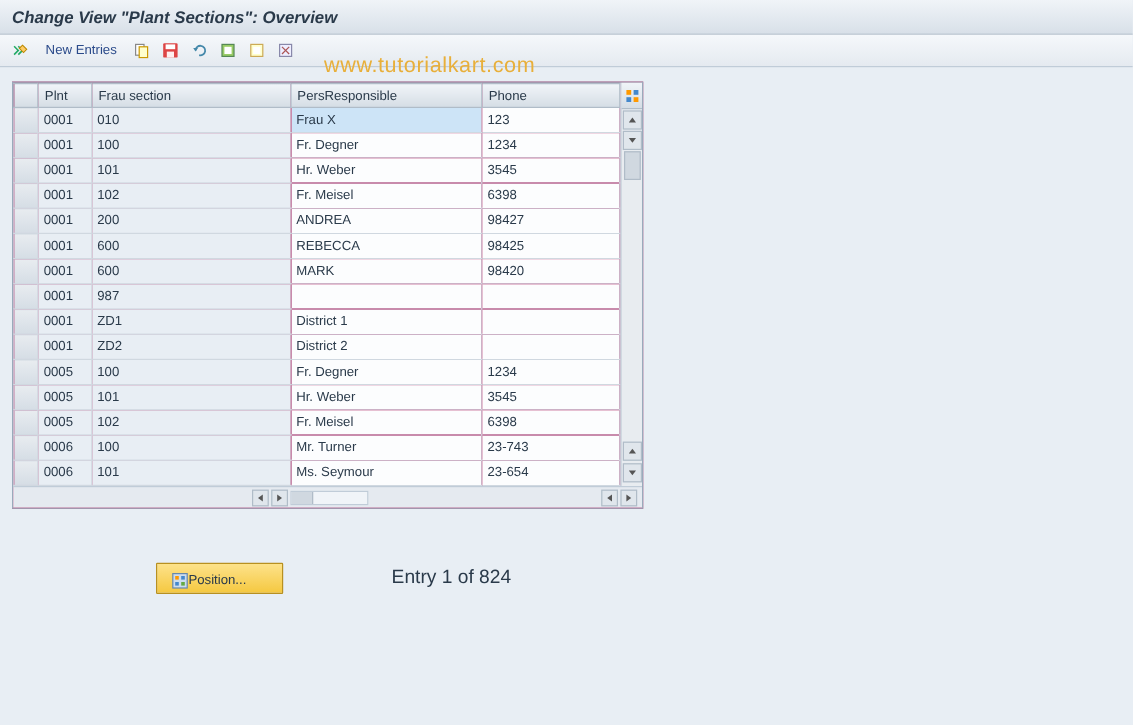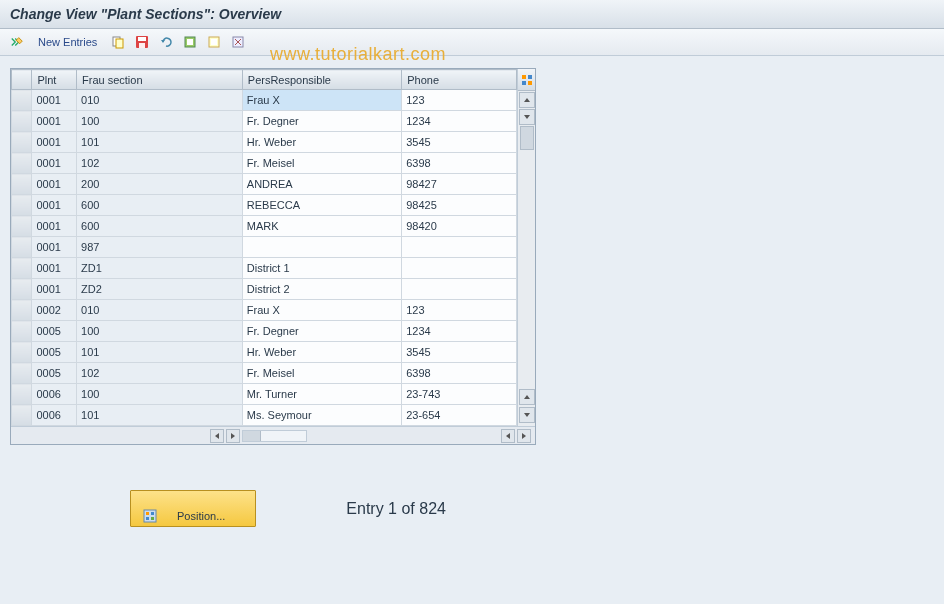--- a/index.html
+++ b/index.html
@@ -104,24 +104,23 @@
     .footer-row {
       display:flex;
       align-items:center;
       gap: 90px;
       margin-top: 45px;
       margin-left: 120px;
     }
     .position-btn {
       background: linear-gradient(to bottom, #fde28a, #f5c840);
       border: 1px solid #b89020;
-      padding: 18px 30px 3px 12px;
+      padding: 7px 30px 3px 12px;
       display: inline-flex;
       align-items:center;
-      gap: 20px;
       cursor:pointer;
       color:#2a3a4a;
       font-size:11px;
       border-radius:1px;
       justify-content:center;
     }
     .entry-count { color:#2a3a4a; font-size:16px;text-align:center;}
     svg { display:block; }
   </style>
 </head>
@@ -255,27 +254,20 @@
                 <td class="readonly-cell">ZD1</td>
                 <td class="input-cell">District 1</td>
                 <td class="input-cell"></td>
               </tr>
               <tr>
                 <td class="sel-cell"></td>
                 <td class="readonly-cell">0001</td>
                 <td class="readonly-cell">ZD2</td>
                 <td class="input-cell">District 2</td>
                 <td class="input-cell"></td>
-              </tr>
-              <tr>
-                <td class="sel-cell"></td>
-                <td class="readonly-cell">0002</td>
-                <td class="readonly-cell">010</td>
-                <td class="input-cell">Frau X</td>
-                <td class="input-cell">123</td>
               </tr>
               <tr>
                 <td class="sel-cell"></td>
                 <td class="readonly-cell">0005</td>
                 <td class="readonly-cell">100</td>
                 <td class="input-cell">Fr. Degner</td>
                 <td class="input-cell">1234</td>
               </tr>
               <tr>
                 <td class="sel-cell"></td>

